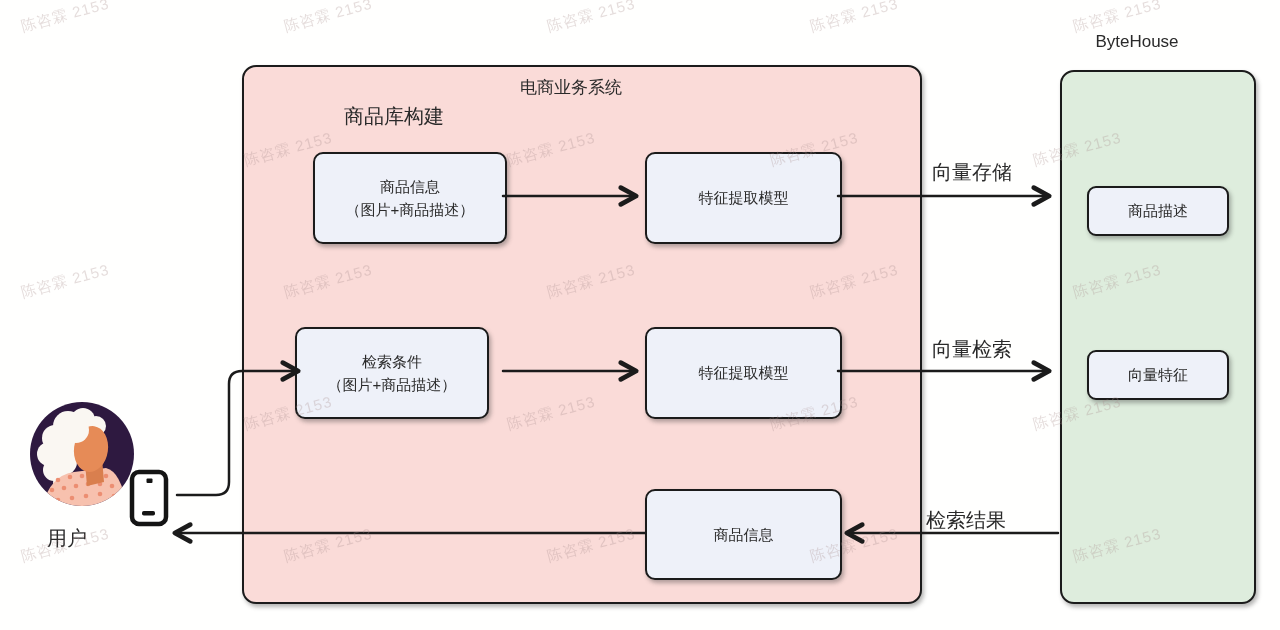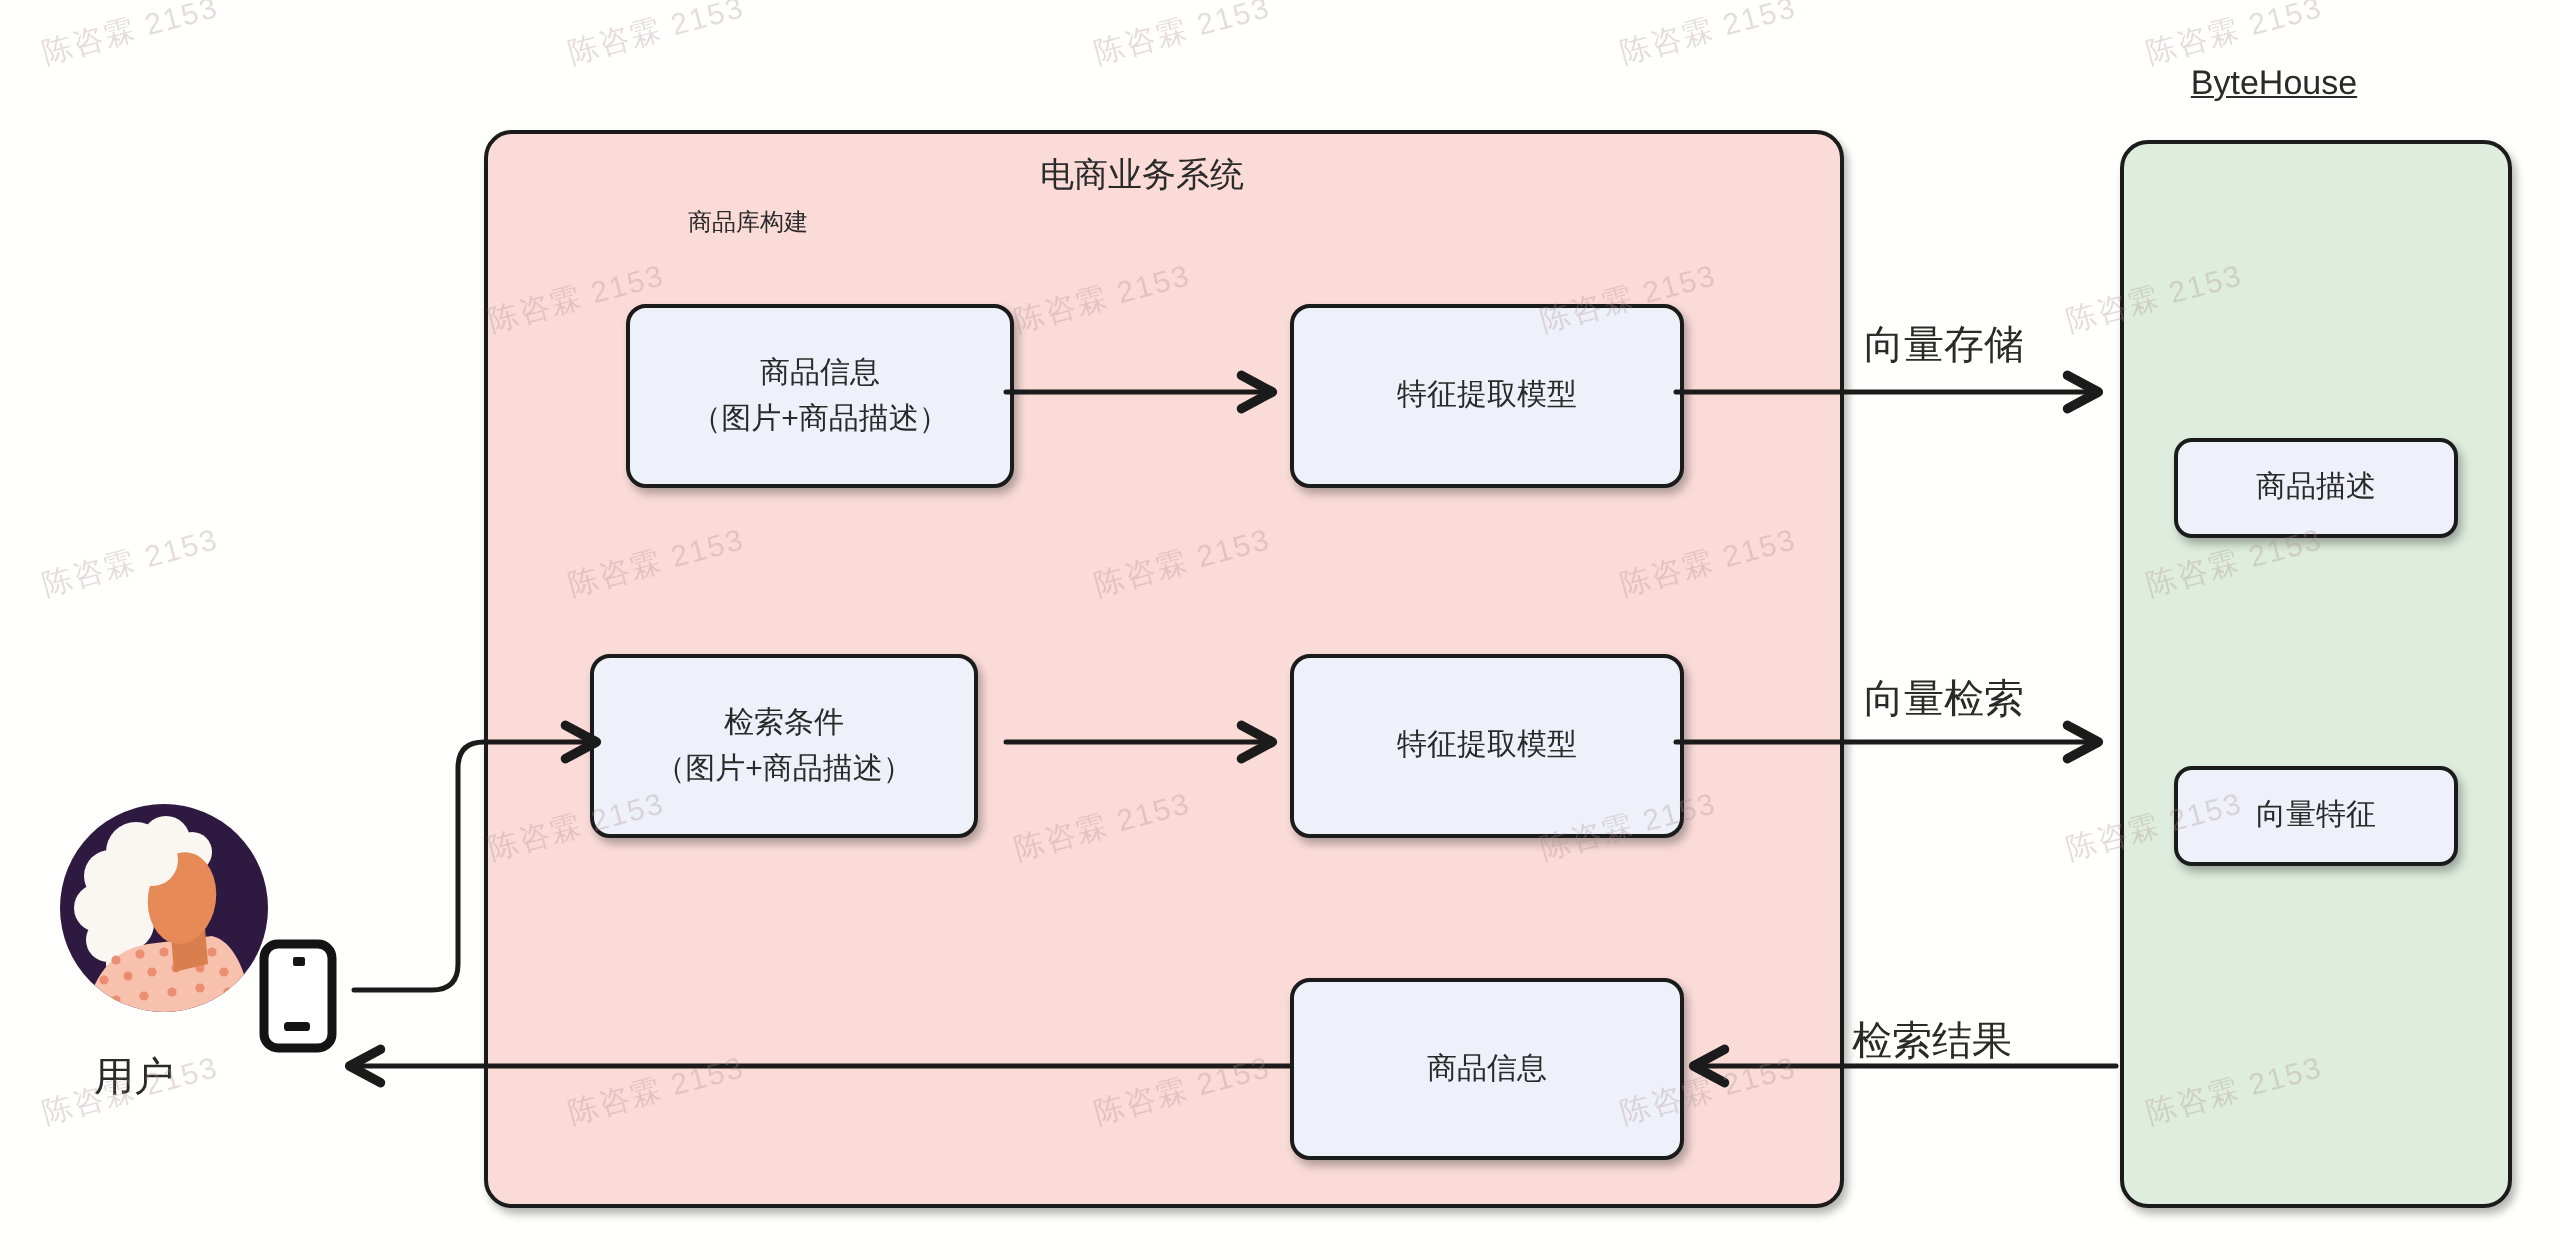--- a/index.html
+++ b/index.html
@@ -11,41 +11,41 @@
 
   .container{position:absolute;border:2.5px solid var(--line);border-radius:14px;
              box-shadow:2px 3px 4px rgba(40,40,40,.35);z-index:1;}
   .pink{left:242px;top:65px;width:676px;height:535px;background:var(--pink);}
   .green{left:1060px;top:70px;width:192px;height:530px;background:var(--green);}
 
   .node{position:absolute;display:flex;flex-direction:column;align-items:center;justify-content:center;
         background:var(--boxfill);border:2.5px solid var(--line);border-radius:10px;
         box-shadow:2px 3px 4px rgba(40,40,40,.35);font-size:15px;color:var(--text);
         line-height:1.55;text-align:center;z-index:2;}
-  .node.small{border-radius:9px;margin-top:33px;}
+  .node.small{border-radius:9px;}
 
   .lbl{position:absolute;color:var(--text);z-index:4;white-space:nowrap;}
   .title{font-size:17px;font-weight:500;text-align:center;}
-  .seclbl{font-size:12px;}
+  .seclbl{font-size:20px;}
   .arrlbl{font-size:20px;text-align:center;width:120px;}
 
   svg.wires{position:absolute;left:0;top:0;z-index:3;pointer-events:none;}
 
   .wm{position:absolute;font-size:15px;letter-spacing:1px;color:rgba(168,142,142,.30);
       transform:rotate(-15deg);white-space:nowrap;z-index:5;pointer-events:none;}
 
   .figure{position:absolute;z-index:2;}
 </style>
 </head>
 <body>
 
 <div class="canvas">
 
   <div class="lbl title" style="left:441px;top:32px;width:260px;margin-top:44px;">电商业务系统</div>
-  <div class="lbl title" style="left:1047px;top:32px;width:180px;text-decoration:underline;">ByteHouse</div>
+  <div class="lbl title" style="left:1047px;top:32px;width:180px;">ByteHouse</div>
 
   <div class="container pink"></div>
   <div class="container green"></div>
 
   <div class="lbl seclbl" style="left:344px;top:103px;width:130px;">商品库构建</div>
 
   <div class="node" style="left:313px;top:152px;width:190px;height:88px;">
     <span>商品信息</span>
     <span>（图片+商品描述）</span>
   </div>

